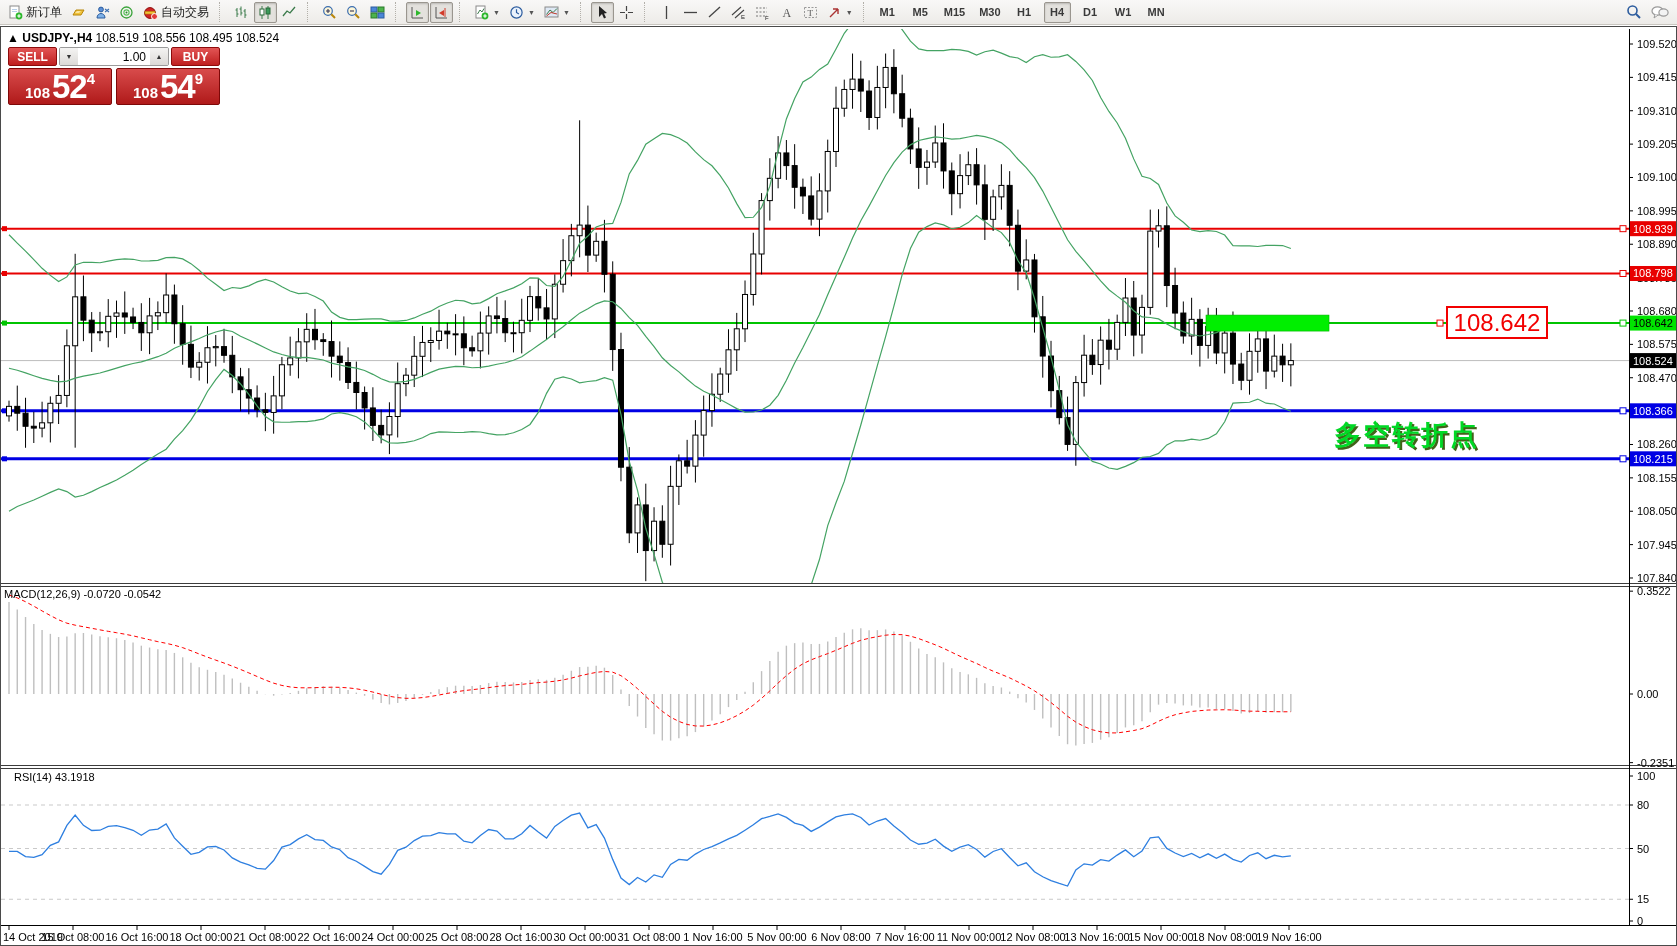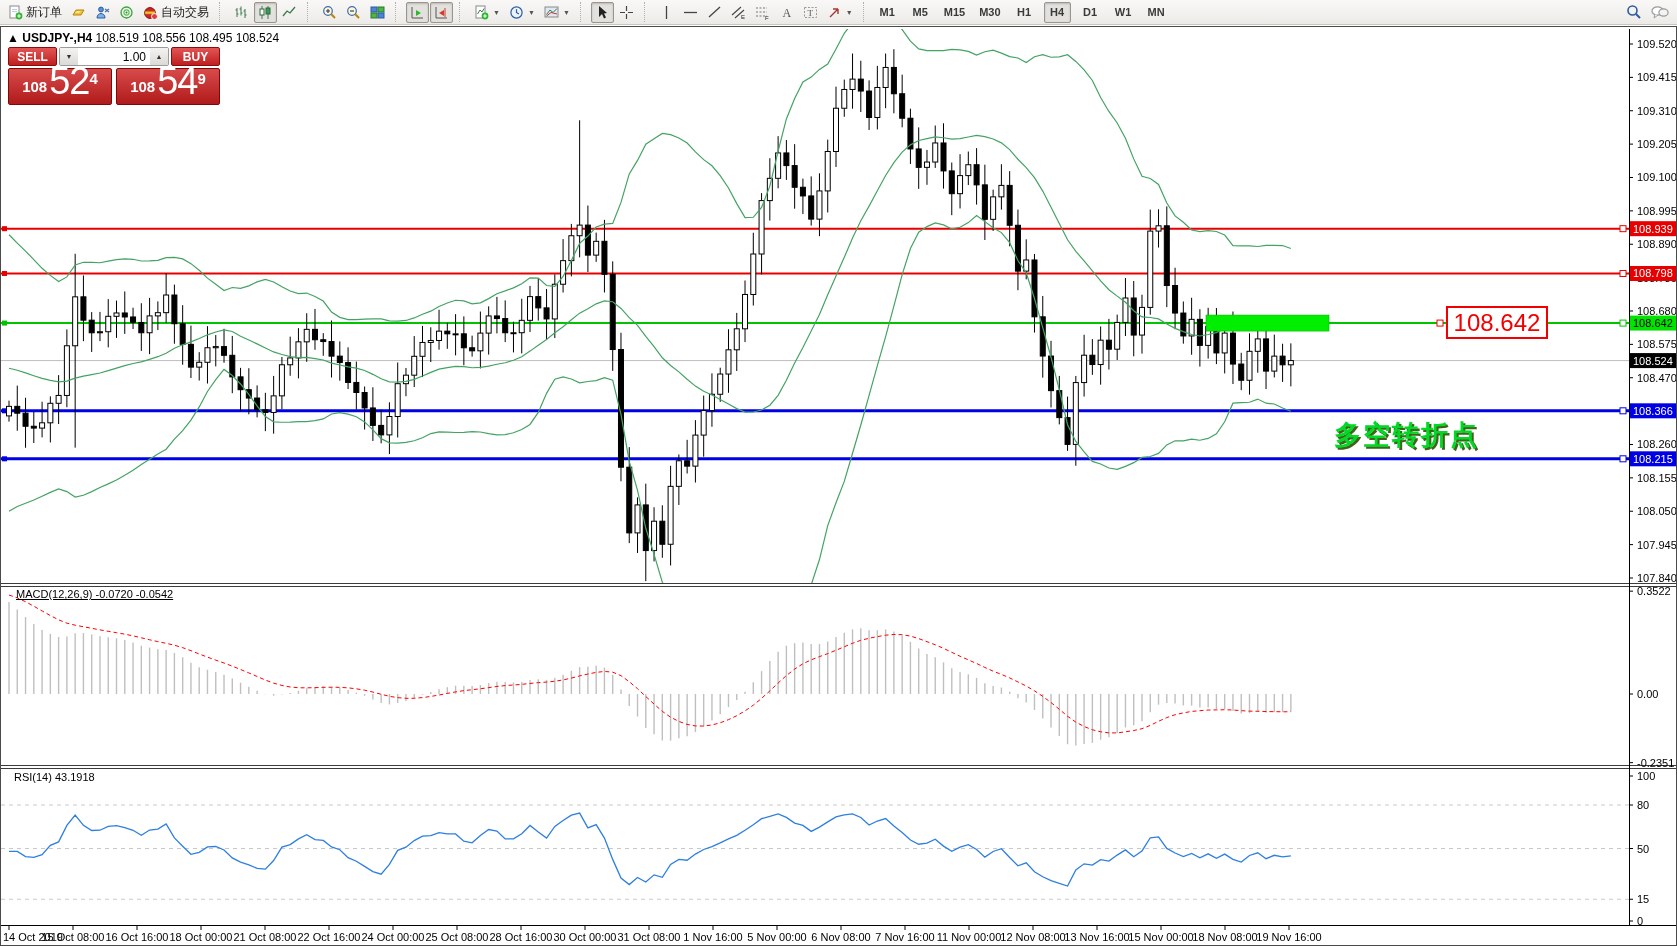--- a/index.html
+++ b/index.html
@@ -26,23 +26,23 @@
   .tpanel{position:absolute;top:20px;left:7px;width:212px;}
   .trow1{display:flex;gap:2px;height:19px;}
   .btn-trade{width:47px;background:linear-gradient(#e25555,#bf1f1f);border:1px solid #8e0b0b;color:#fff;
              font-size:12px;font-weight:bold;display:flex;align-items:center;justify-content:center;border-radius:2px;}
   .vol{display:flex;flex:1;border:1px solid #9b9b9b;background:#fff;border-radius:2px;overflow:hidden;}
   .vol-btn{width:18px;background:linear-gradient(#f4f3f2,#dcdad7);border:0;font-size:7px;color:#333;
            display:flex;align-items:center;justify-content:center;}
   .vol-field{flex:1;font-size:12px;font-weight:normal;color:#000;display:flex;align-items:center;justify-content:flex-end;padding-right:4px;}
   .trow2{display:flex;gap:4px;margin-top:2px;height:37px;}
   .tile{flex:1;background:linear-gradient(#d84b4b,#b01a1a);border:1px solid #7e0808;border-radius:2px;color:#fff;
-        display:flex;align-items:flex-end;justify-content:center;padding-bottom:8px;}
+        display:flex;align-items:flex-end;justify-content:center;padding-bottom:2px;}
   .tile .pre{font-size:15px;font-weight:bold;margin-right:2px;line-height:19px;}
-  .tile .big{font-size:38px;font-weight:normal;line-height:30px;letter-spacing:-1px;margin-top:8px;}
+  .tile .big{font-size:33px;font-weight:bold;line-height:30px;letter-spacing:-1px;margin-top:8px;}
   .tile .sup{font-size:15px;font-weight:bold;line-height:15px;align-self:flex-start;margin-top:2px;}
   
   .callout{border:2px solid #f20000;color:#f20000;background:#fff;font-size:24px;text-align:center;
            display:flex;align-items:center;justify-content:center;}
   .cn-note{font-size:27px;font-weight:bold;color:#00d926;text-shadow:2px 2px 0 #43611a;letter-spacing:2px;white-space:nowrap;}
 </style>
 </head>
 <body>
 
 <div class="toolbar">
@@ -898,18 +898,18 @@
         <span class="sup">4</span>
       </div>
       <div class="tile">
         <span class="pre">108</span>
         <span class="big">54</span>
         <span class="sup">9</span>
       </div>
     </div>
   </div>
 
-  <div class="overlay ind-label" style="top:561px;left:15px;text-decoration:underline;">MACD(12,26,9) -0.0720 -0.0542</div>
+  <div class="overlay ind-label" style="top:561px;left:3px;">MACD(12,26,9) -0.0720 -0.0542</div>
   <div class="overlay ind-label" style="top:744px;left:13px;">RSI(14) 43.1918</div>
 
   <div class="overlay callout" id="callout-box" style="left: 1445px; top: 279px; width: 98px; height: 29px;">108.642</div>
   <div class="overlay cn-note" id="cn-note" style="left: 1333px; top: 390px;">多空转折点</div>
 </div>
 
 </body></html>

